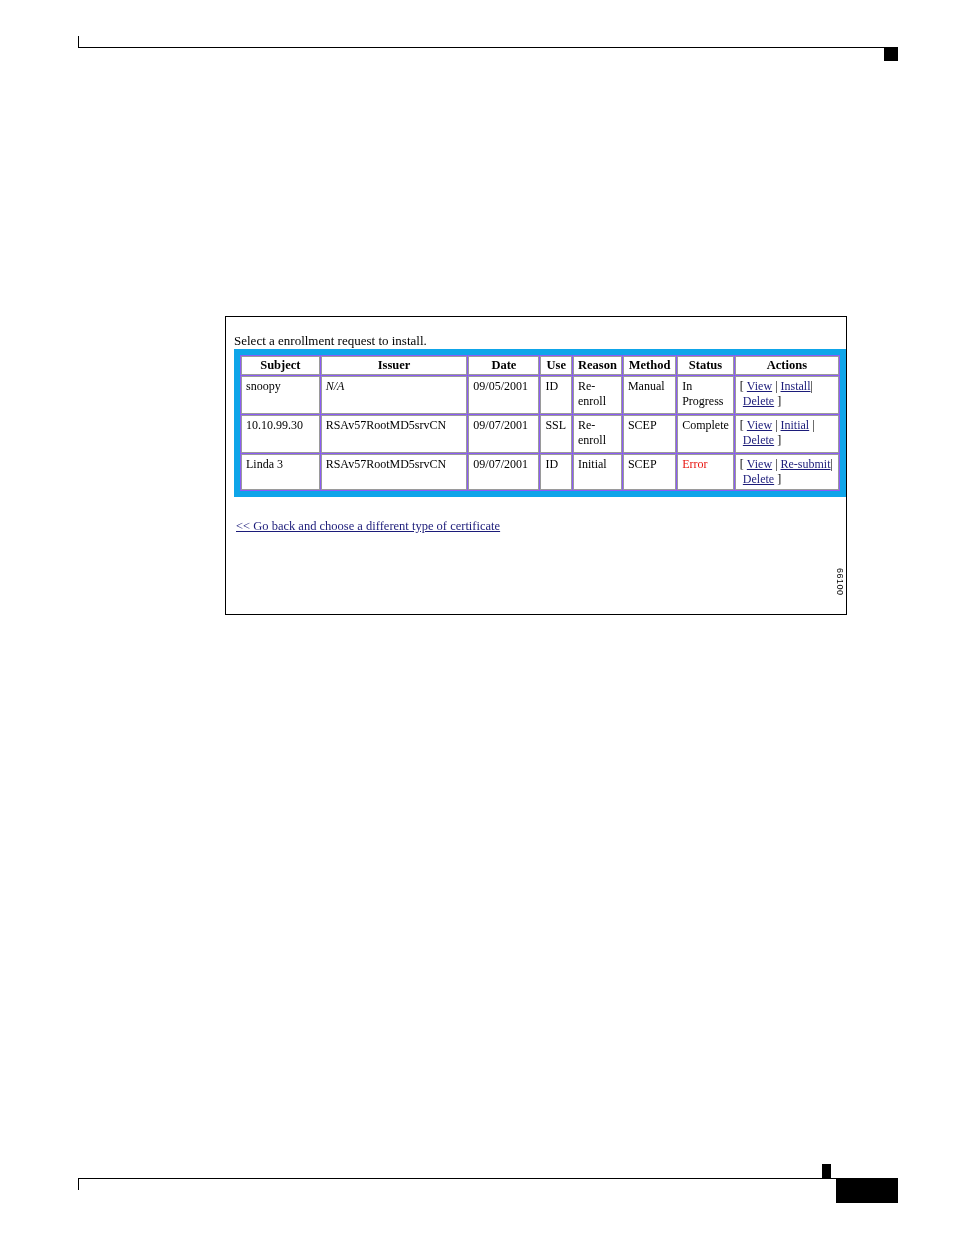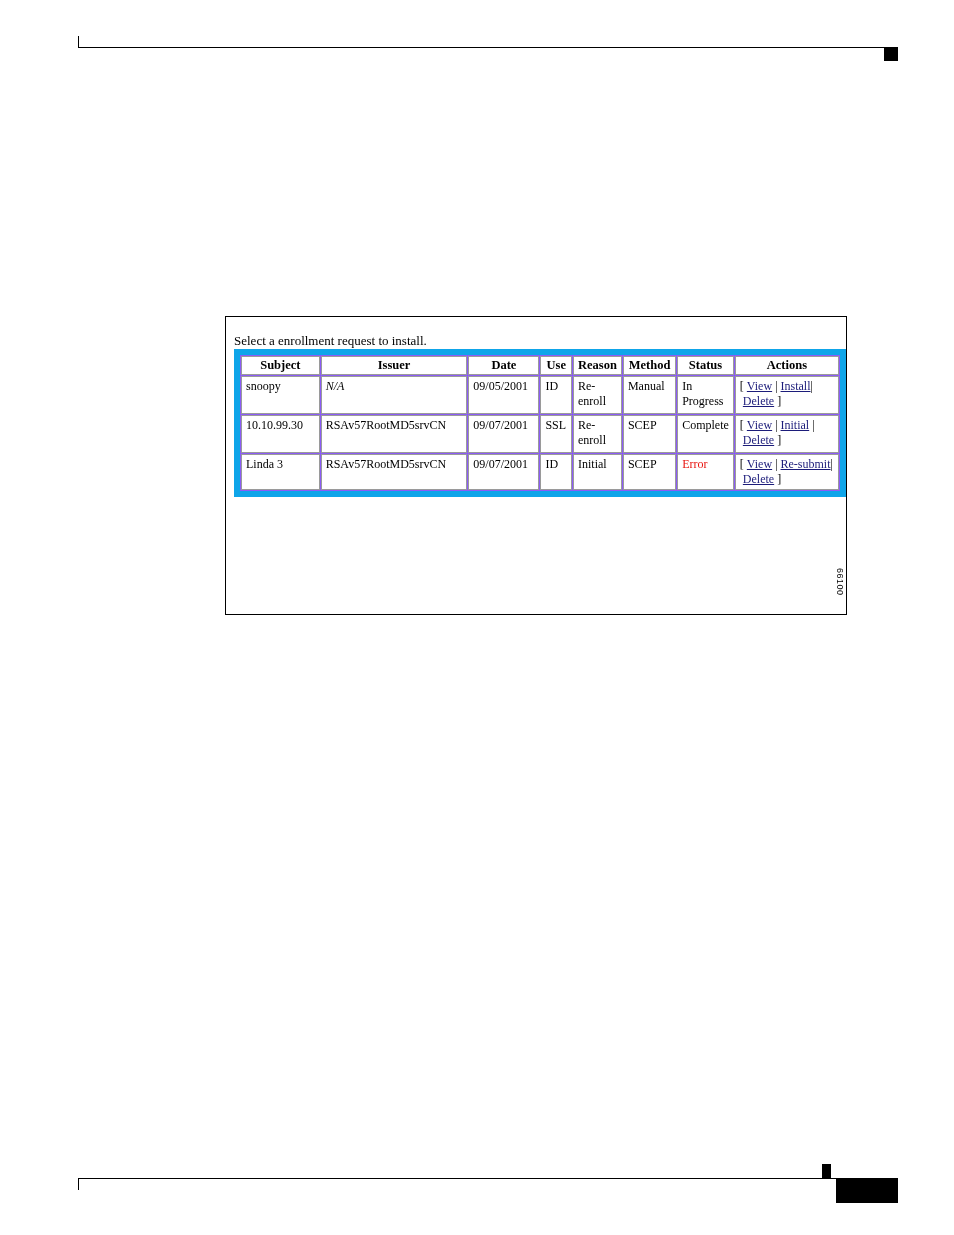--- a/index.html
+++ b/index.html
@@ -231,16 +231,19 @@
         <td class="cell-reason">Initial</td>
         <td class="cell-method">SCEP</td>
         <td class="cell-status status-error">Error</td>
         <td class="cell-actions actions-cell">
           <span class="bracket">[&nbsp;</span><span class="action-link">View</span><span class="action-sep">&nbsp;|&nbsp;</span><span class="action-link">Re-submit</span><span class="action-sep">|&nbsp;</span><span class="action-link">Delete</span><span class="bracket">&nbsp;]</span>
         </td>
       </tr>
     </tbody>
   </table>
 
+  <div class="back-link-wrap">
+    <span class="back-link">&lt;&lt; Go back and choose a different type of certificate</span>
+  </div>
 
 </div>
 
 <div class="art-id">66100</div>
 
 </body></html>

